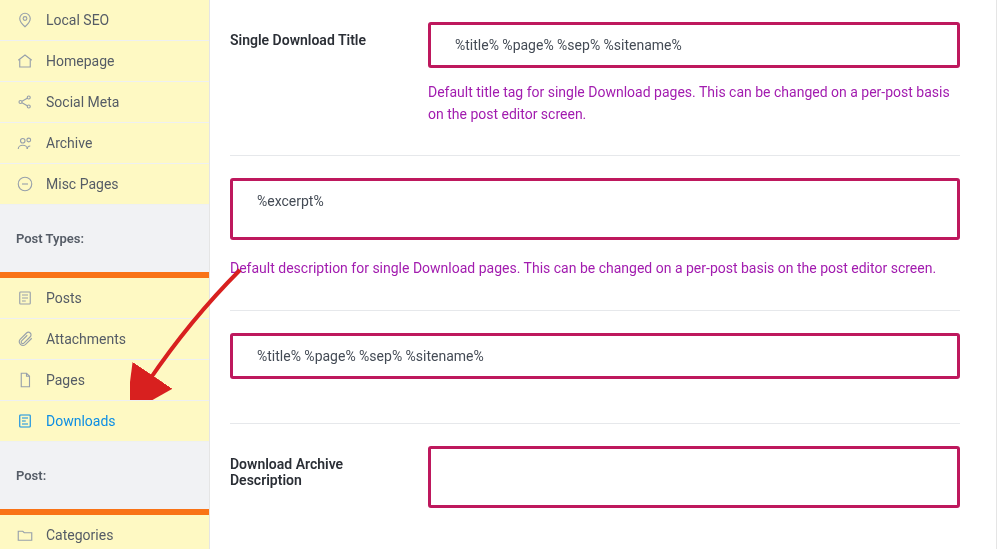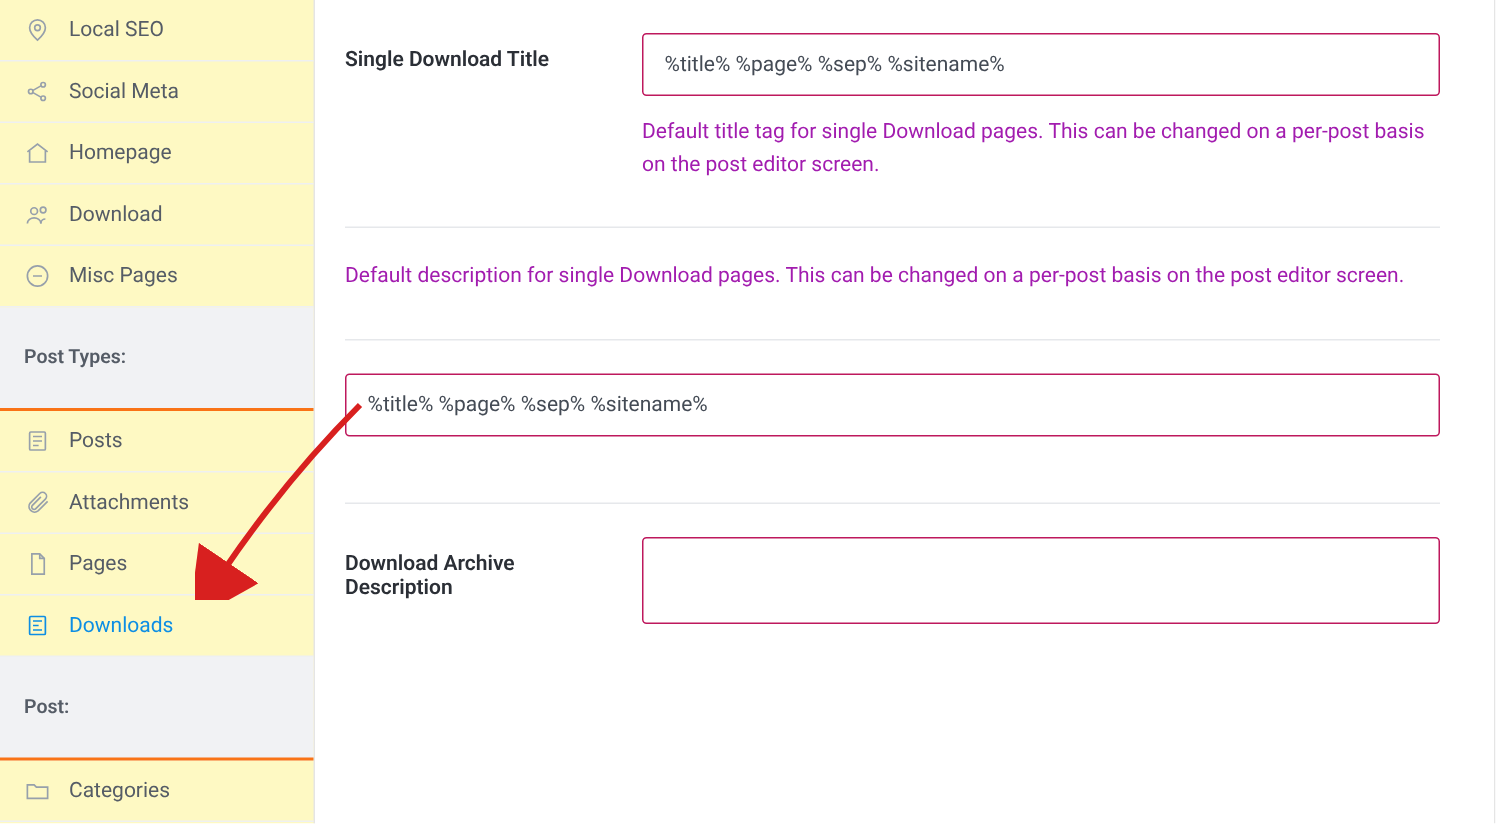--- a/index.html
+++ b/index.html
@@ -3,27 +3,27 @@
 <meta charset="utf-8">
 <style>
   * { box-sizing: border-box; margin: 0; padding: 0; }
   body { font-family: -apple-system, BlinkMacSystemFont, "Segoe UI", Roboto, sans-serif; background: #fff; color: #333; width: 997px; height: 549px; overflow: hidden; position: relative; }
   .wrap { display: flex; height: 549px; border-right:1px solid #e5e5e5; }
   .sidebar { width: 210px; border-right: 1px solid #e5e5e5; background: #fef9c3; display:flex; flex-direction:column; }
   .side-item { display:flex; align-items:center; padding: 11px 16px; border-bottom:1px solid #eef0f2; color:#555c66; cursor:pointer; font-size:14px; }
   .side-item .ic { width:18px; height:18px; margin-right:12px; flex:0 0 18px; color:#97a0ab; }
   .side-item.active { color:#0d8ee4; }
   .side-item.active .ic { color:#0d8ee4; }
-  .side-header { background:#f1f2f4; color:#555c66; font-weight:600; font-size:13px; padding:26px 16px; border-bottom:2px solid #f97316; }
+  .side-header { background:#f1f2f4; color:#555c66; font-weight:600; font-size:13px; padding:26px 16px; border-bottom:6px solid #f97316; }
   .main { flex:1; padding: 0 36px 0 20px; overflow:hidden; }
   .section { display:flex; padding:22px 0 30px; border-bottom:1px solid #e6e8eb; gap:28px; }
   .section:last-child { border-bottom:none; }
   .sec-label { width:170px; font-weight:600; color:#2b2f36; font-size:14px; padding-top:10px; flex:0 0 170px;}
   .sec-body { flex:1; }
-  .field-input { width:100%; border:1px solid #be185d; border-radius:3px; padding:12px 14px; font-size:14px; color:#444b55; font-family:inherit; margin-bottom:14px; resize:none;}
+  .field-input { width:100%; border:3px solid #be185d; border-radius:3px; padding:12px 24px; font-size:14px; color:#444b55; font-family:inherit; margin-bottom:14px; resize:none;}
   .help { color:#a21caf; font-size:14px; line-height:1.55; }
   svg { display:block; }
   .arrow-annot { position:absolute; left:130px; top:260px; pointer-events:none; }
 </style>
 </head>
 <body>
 
 <div class="wrap">
   <div class="sidebar">
 
@@ -33,49 +33,49 @@
             <path d="M12 21s-7-6.2-7-11a7 7 0 1 1 14 0c0 4.8-7 11-7 11z"></path>
             <circle cx="12" cy="10" r="2.5"></circle>
           </svg>
       </span>
       <span>Local SEO</span>
     </div>
 
     <div class="side-item">
       <span class="ic">
         <svg viewBox="0 0 24 24" width="18" height="18" fill="none" stroke="currentColor" stroke-width="1.5">
+            <path d="M3 11l9-7 9 7"></path>
+            <path d="M5 10v10h14V10"></path>
+          </svg>
+      </span>
+      <span>Homepage</span>
+    </div>
+
+    <div class="side-item">
+      <span class="ic">
+        <svg viewBox="0 0 24 24" width="18" height="18" fill="none" stroke="currentColor" stroke-width="1.5">
             <circle cx="6" cy="12" r="2"></circle>
             <circle cx="17" cy="6" r="2"></circle>
             <circle cx="17" cy="18" r="2"></circle>
             <path d="M8 11l7-4M8 13l7 4"></path>
           </svg>
       </span>
       <span>Social Meta</span>
     </div>
 
     <div class="side-item">
       <span class="ic">
         <svg viewBox="0 0 24 24" width="18" height="18" fill="none" stroke="currentColor" stroke-width="1.5">
-            <path d="M3 11l9-7 9 7"></path>
-            <path d="M5 10v10h14V10"></path>
-          </svg>
-      </span>
-      <span>Homepage</span>
-    </div>
-
-    <div class="side-item">
-      <span class="ic">
-        <svg viewBox="0 0 24 24" width="18" height="18" fill="none" stroke="currentColor" stroke-width="1.5">
             <circle cx="9" cy="9" r="3"></circle>
             <path d="M3 20c0-3 3-5 6-5s6 2 6 5"></path>
             <circle cx="17" cy="8" r="2.5"></circle>
             <path d="M15 20c0-2.5 2-4 4-4"></path>
           </svg>
       </span>
-      <span>Download</span>
+      <span>Archive</span>
     </div>
 
     <div class="side-item">
       <span class="ic">
         <svg viewBox="0 0 24 24" width="18" height="18" fill="none" stroke="currentColor" stroke-width="1.5">
             <circle cx="12" cy="12" r="9"></circle>
             <path d="M8 12h8"></path>
           </svg>
       </span>
       <span>Misc Pages</span>
@@ -150,20 +150,21 @@
     <div class="section">
       <div class="sec-label">Single Download Title</div>
       <div class="sec-body">
         <input class="field-input" type="text" value="%title% %page% %sep% %sitename%" style="">
         <div class="help">Default title tag for single Download pages. This can be changed on a per-post basis on the post editor screen.</div>
       </div>
     </div>
 
     <div class="section">
       <div class="sec-body">
+        <textarea class="field-input" rows="2" style="">%excerpt%</textarea>
         <div class="help">Default description for single Download pages. This can be changed on a per-post basis on the post editor screen.</div>
       </div>
     </div>
 
     <div class="section">
       <div class="sec-body">
         <input class="field-input" type="text" value="%title% %page% %sep% %sitename%" style="">
       </div>
     </div>
 

